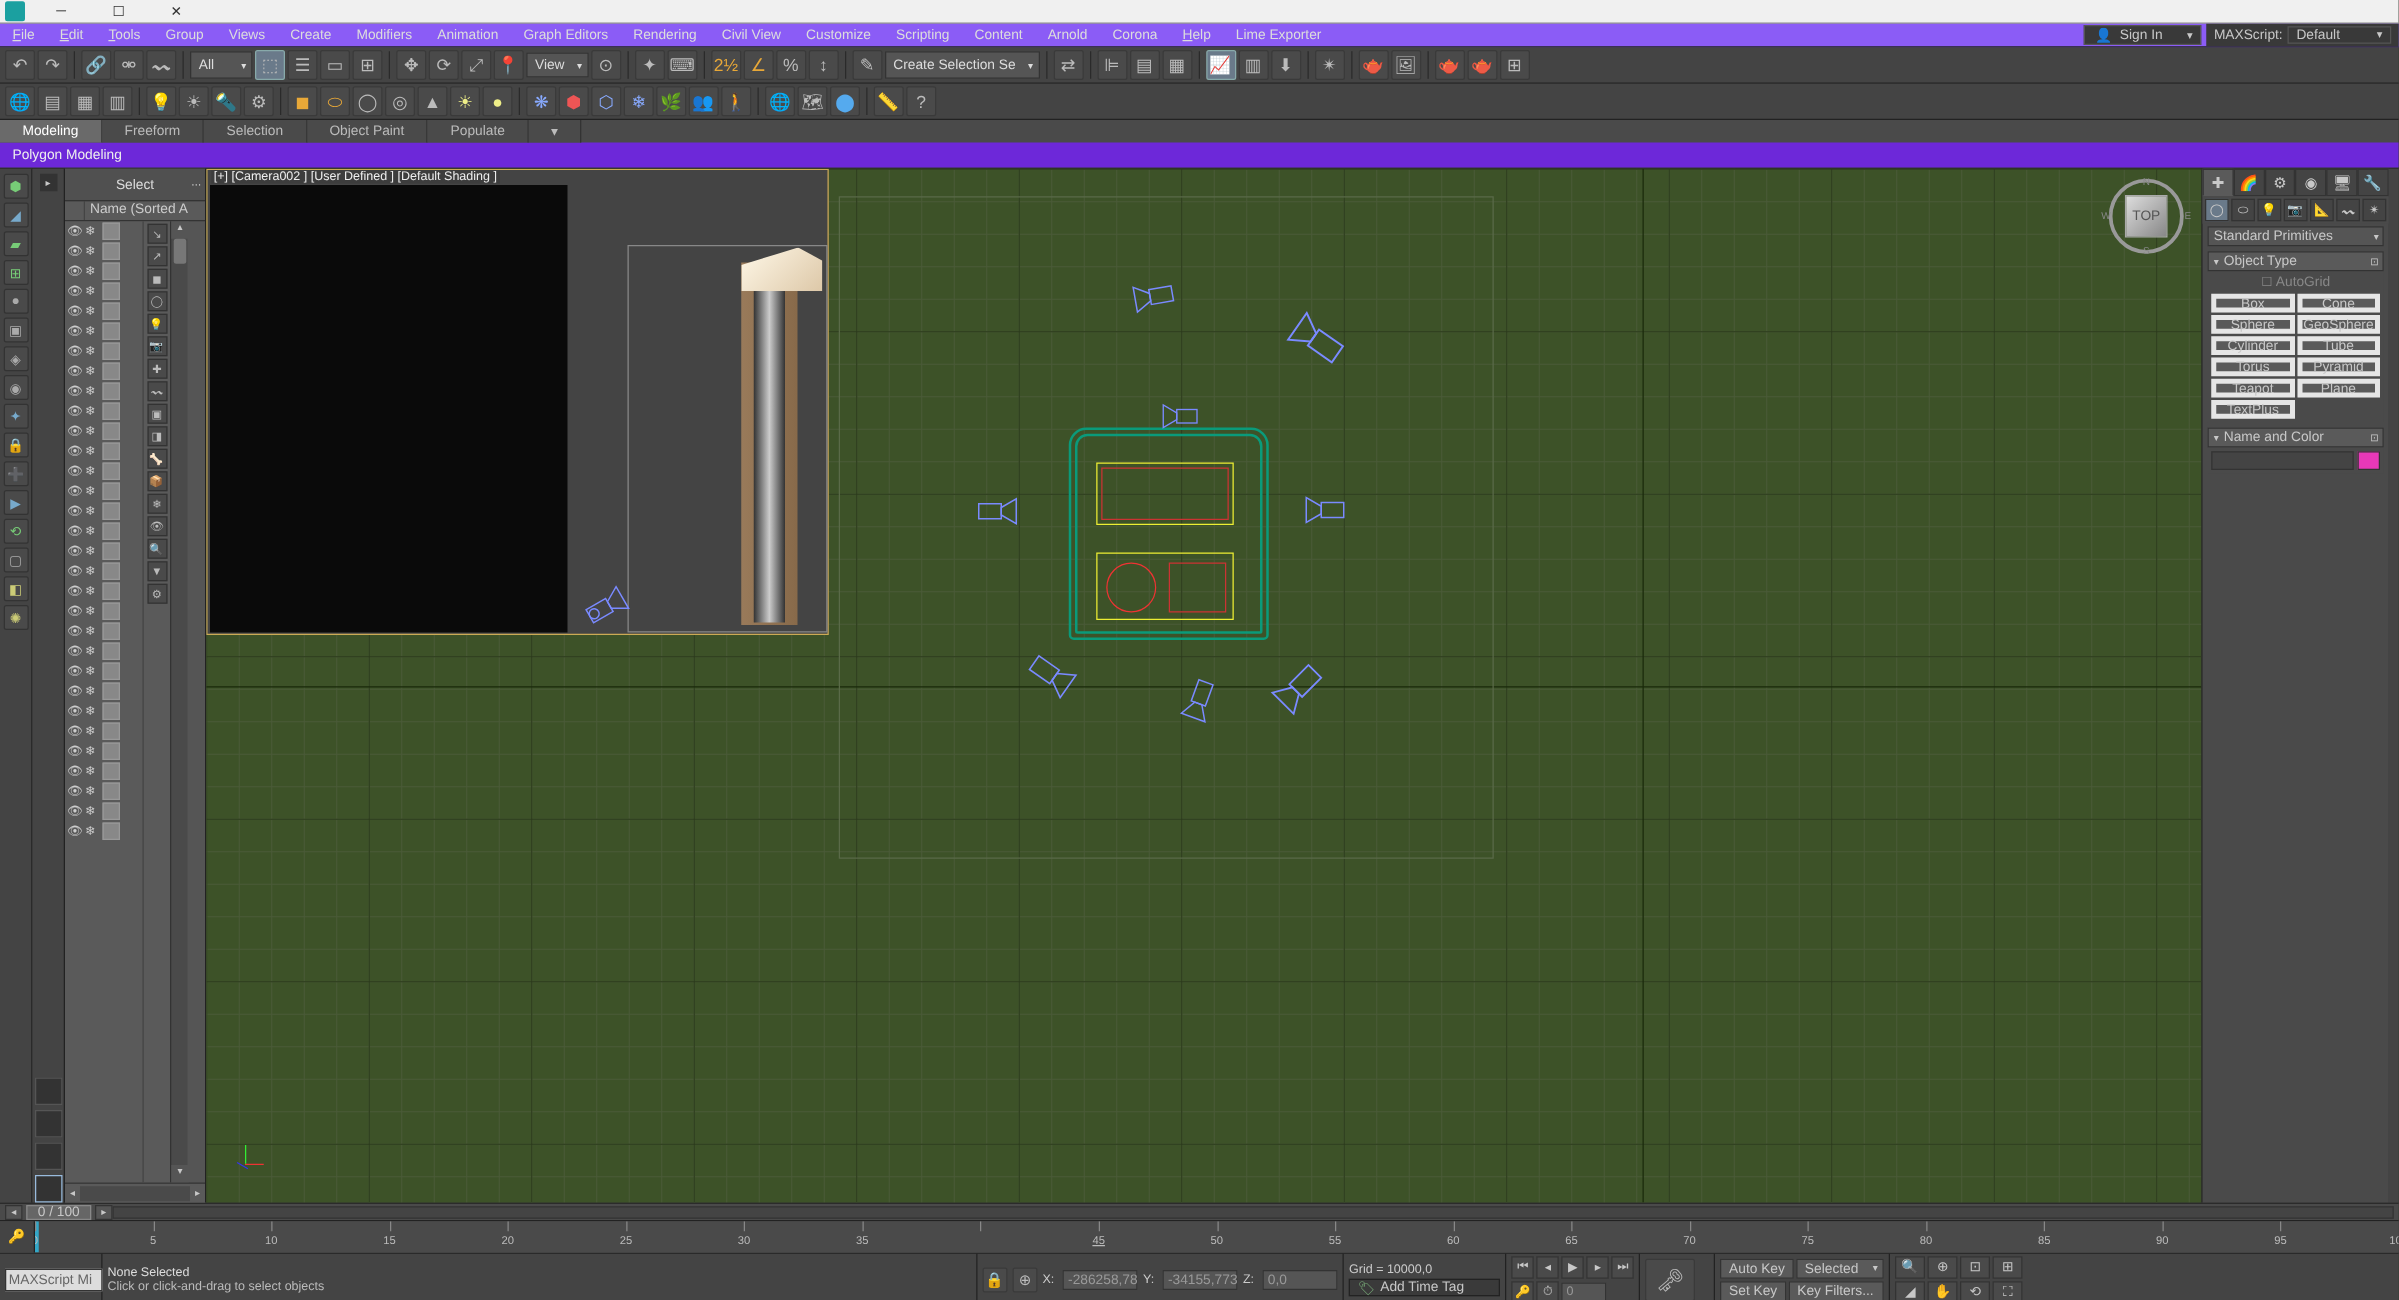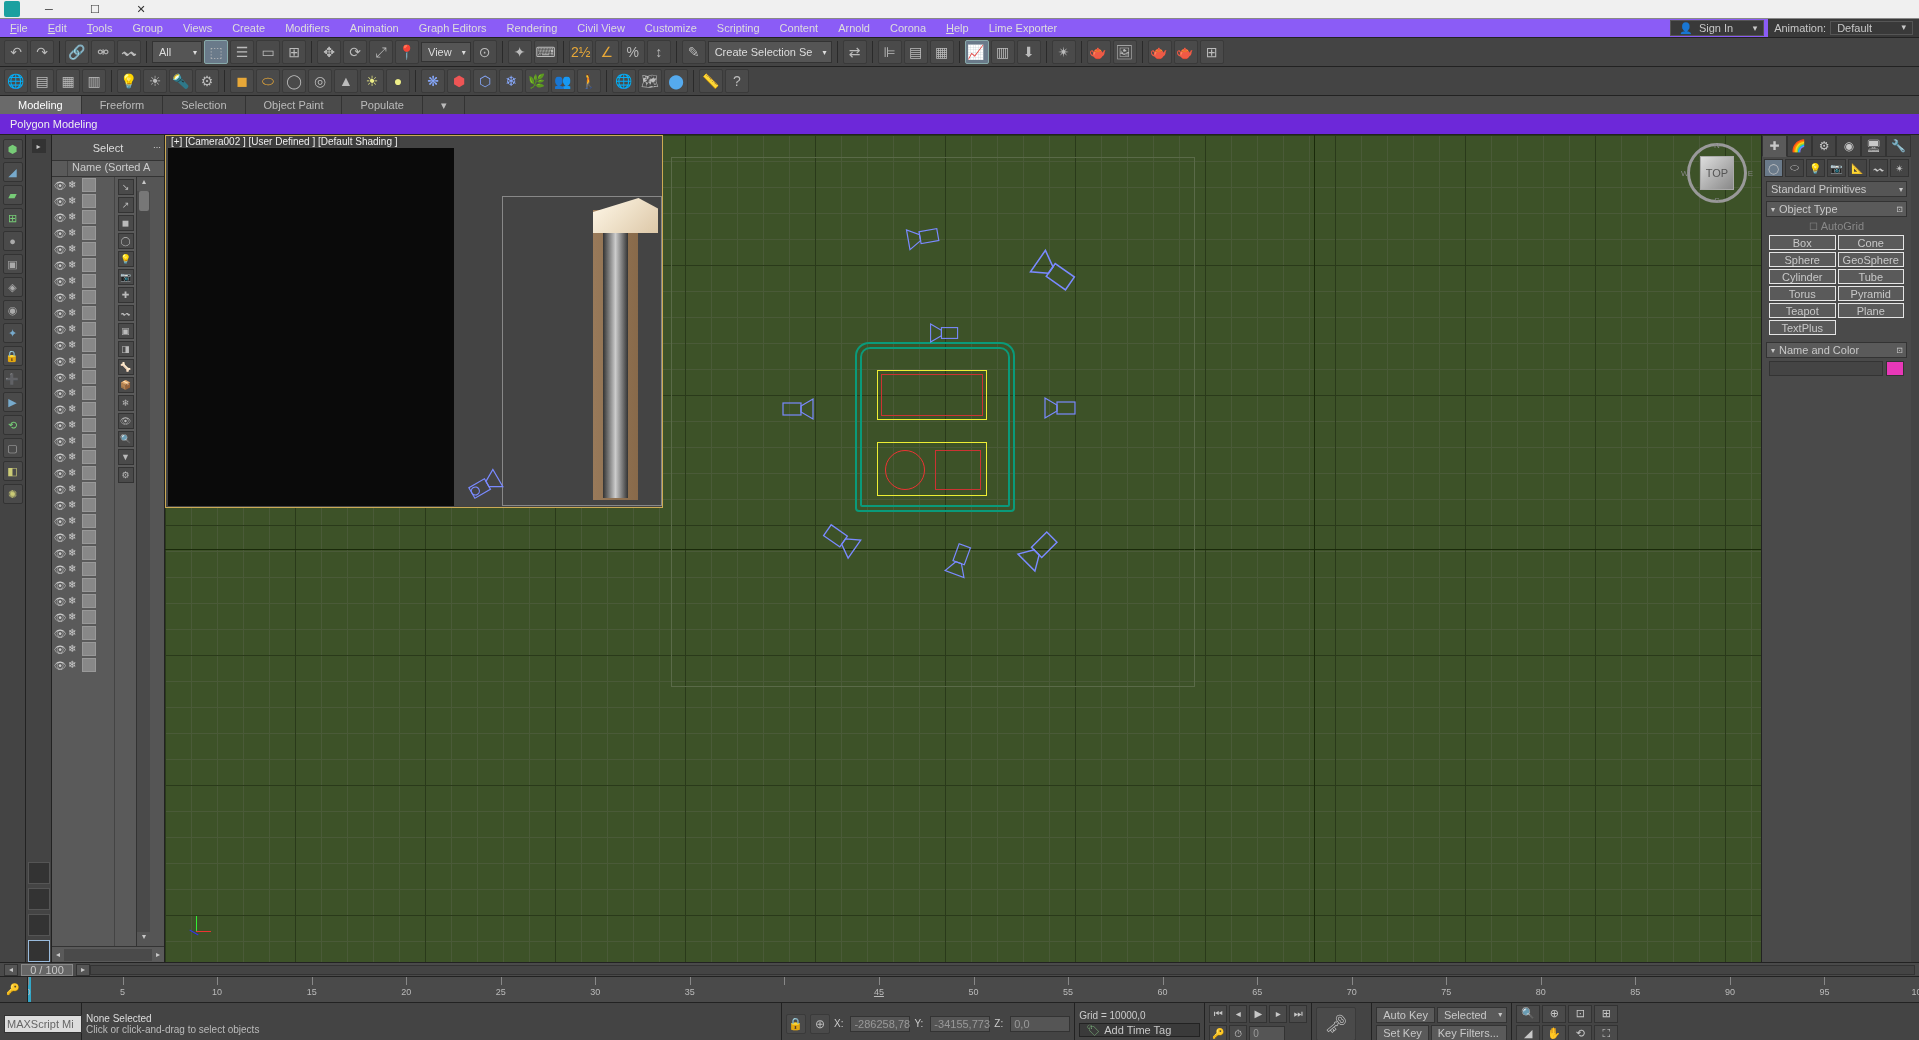--- a/index.html
+++ b/index.html
@@ -128,21 +128,21 @@
 .cmdpanel .subtabs .stab.active { background:#6a7a8a; }
 .cmdpanel .drop { margin:2px 4px; height:16px; background:#555; border:1px solid #333; padding:0 14px 0 4px; position:relative; font-size:10px; display:flex; align-items:center; }
 .cmdpanel .drop::after { content:"▾"; position:absolute; right:3px; font-size:8px; }
 .rollout { margin:2px 4px; }
 .rollout-hdr { background:#5a5a5a; border:1px solid #333; height:16px; display:flex; align-items:center; padding-left:4px; font-size:10px; position:relative; }
 .rollout-hdr::before { content:"▾"; margin-right:4px; font-size:8px; }
 .rollout-hdr .pin { position:absolute; right:3px; font-size:8px; }
 .rollout-body { background:#4a4a4a; padding:3px; }
 .rollout-body .chk { font-size:10px; color:#888; text-align:center; margin-bottom:3px; }
 .btngrid { display:grid; grid-template-columns:1fr 1fr; gap:2px; }
-.btngrid .pbtn { height:15px; background:#5a5a5a; border:1px solid #e5e5e5; font-size:10px; display:flex; align-items:center; justify-content:center; }
+.btngrid .pbtn { height:15px; background:#5a5a5a; border:4px solid #e5e5e5; font-size:10px; display:flex; align-items:center; justify-content:center; }
 .name-row { display:flex; gap:3px; }
 .name-row .in { flex:1; height:15px; background:#444; border:1px solid #333; }
 .name-row .clr { width:18px; height:15px; background:#e838b8; border:1px solid #333; }
 
 .rightscroll { width:8px; background:#444; }
 
 
 .timeslider { height:14px; background:#4a4a4a; border-top:1px solid #222; display:flex; align-items:center; padding:0 4px; }
 .timeslider .navbtn { width:14px; height:12px; background:#555; border:1px solid #333; font-size:8px; display:flex; align-items:center; justify-content:center; }
 .timeslider .handle { width:52px; height:12px; background:#666; border:1px solid #888; font-size:9px; display:flex; align-items:center; justify-content:center; margin:0 3px; }
@@ -236,21 +236,21 @@
     </div>
   <div class="menu">
       <span>Lime Exporter</span>
     </div>
   <div class="spacer"></div>
   <div class="signin">
     <span style="margin-right:6px;">👤</span>
     <span>Sign In</span>
   </div>
   <div class="ws">
-    <span>Animation:</span>
+    <span>MAXScript:</span>
     <div class="ws-val"><span>Default</span></div>
   </div>
 </div>
 
 <div class="toolbar">
   <div class="tbtn">↶</div>
   <div class="tbtn">↷</div>
   <div class="tsep"></div>
   <div class="tbtn">🔗</div>
   <div class="tbtn">⚮</div>

